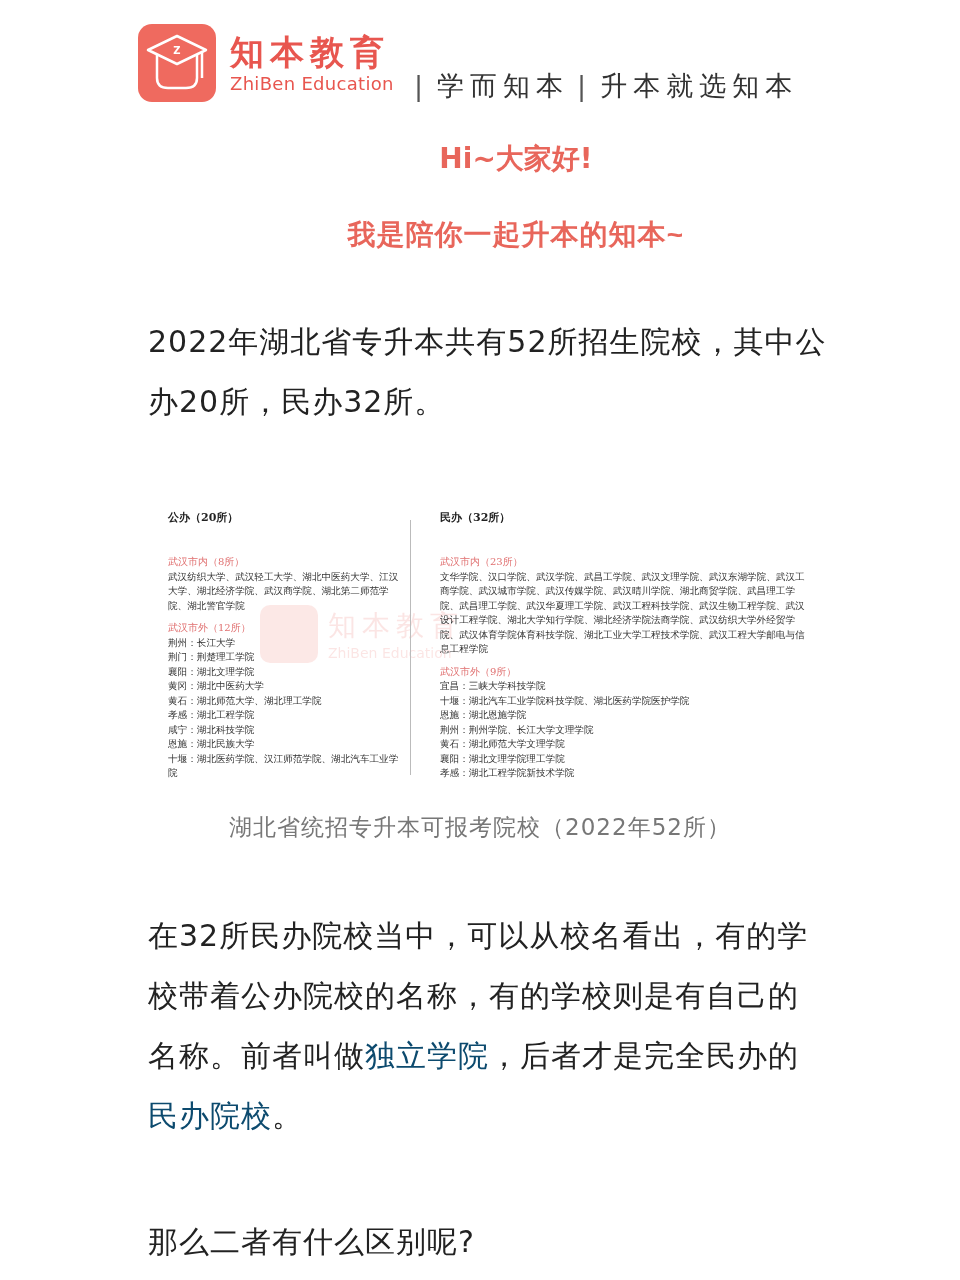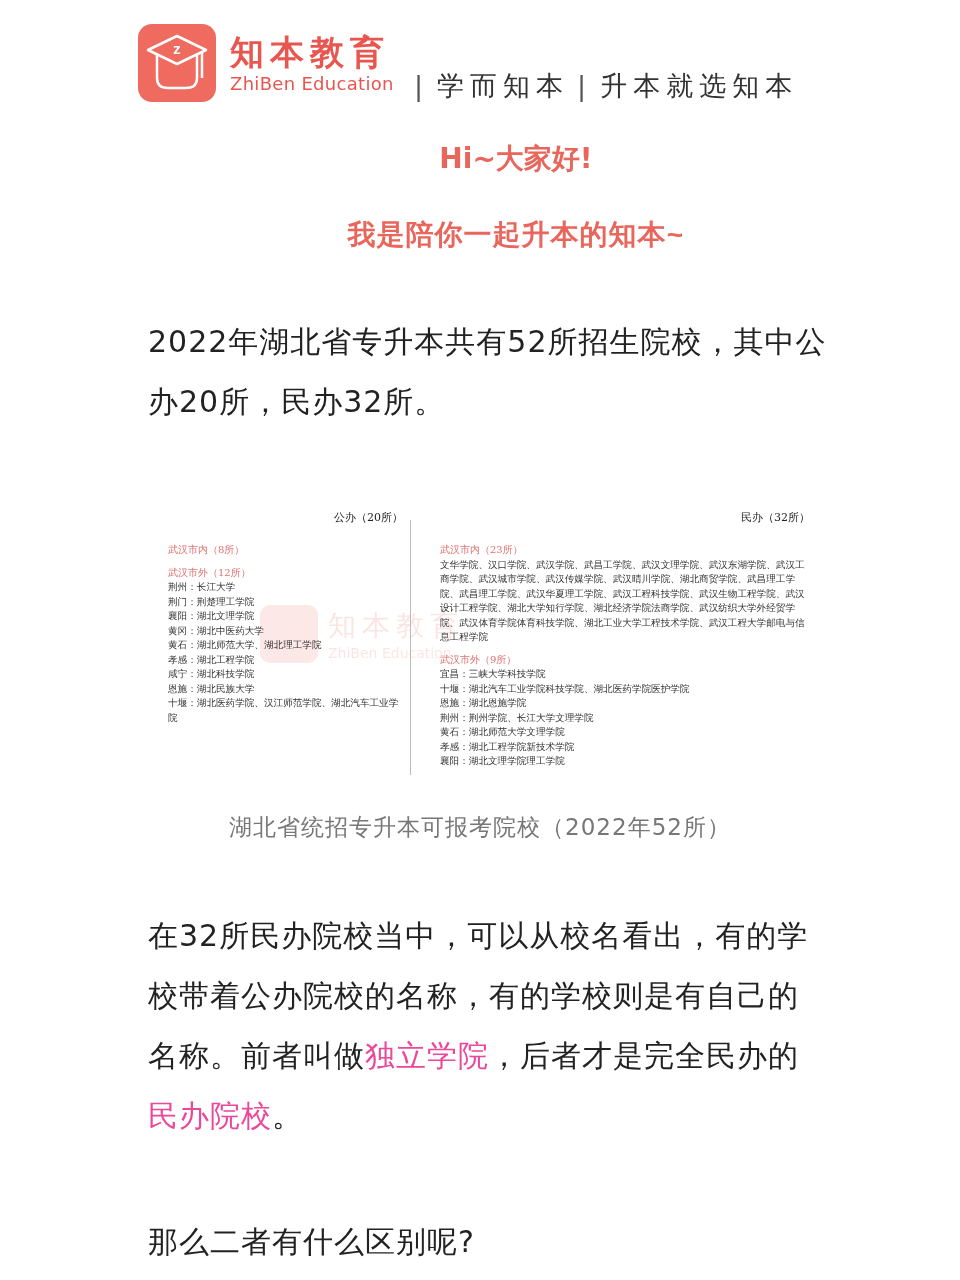--- a/index.html
+++ b/index.html
@@ -16,27 +16,27 @@
     .slogan .bar { color: #555; margin: 0 8px; }
 
     .greet { position: absolute; left: 0; width: 960px; text-align: center; color: #e8665b; font-weight: bold; margin-left: 36px; }
     .greet1 { top: 140px; font-size: 28px; }
     .greet2 { top: 216px; font-size: 28px; letter-spacing: 1px; font-family: Liberation Mono, monospace; }
 
     .para { position: absolute; left: 148px; width: 680px; font-size: 30px; line-height: 60px; color: #222; letter-spacing: 1px; }
     .para1 { top: 312px; }
     .para2 { top: 906px; }
     .para3 { top: 1212px; }
-    .hl { color: #ec4899; }
+    .hl { color: #0c4a6e; }
 
     .figure { position: absolute; left: 160px; top: 505px; width: 650px; height: 285px; font-family: "DejaVu Serif", serif; }
     .col-left { position: absolute; left: 8px; top: 0; width: 235px; }
     .col-right { position: absolute; left: 280px; top: 0; width: 370px; }
     .divider { position: absolute; left: 250px; top: 15px; width: 1px; height: 255px; background: #bbb; }
-    .col-title { text-align: right; font-size: 11px; font-weight: normal; color: #222; height: 26px; line-height: 26px; margin-bottom: 12px; }
+    .col-title { text-align: left; font-size: 11px; font-weight: bold; color: #222; height: 26px; line-height: 26px; margin-bottom: 24px; }
     .sect-title { font-size: 10px; color: #e07070; line-height: 14.5px; }
     .sect-body { font-size: 9.6px; color: #333; line-height: 14.5px; }
     .sect { margin-bottom: 8px; }
     .watermark { position: absolute; left: 100px; top: 100px; opacity: 0.15; display: flex; align-items: center; }
     .wm-box { width: 58px; height: 58px; border-radius: 10px; background: #ef6a5f; }
     .wm-text { margin-left: 10px; color: #e8564f; }
     .wm-cn { font-size: 28px; letter-spacing: 6px; }
     .wm-en { font-size: 14px; font-family: "DejaVu Sans", sans-serif; }
 
     .caption { position: absolute; left: 0; width: 960px; top: 812px; text-align: center; font-size: 23px; color: #777; letter-spacing: 1px; }
@@ -74,20 +74,21 @@
     <div class="wm-text">
       <div class="wm-cn">知本教育</div>
       <div class="wm-en">ZhiBen Education</div>
     </div>
   </div>
 
   <div class="col-left">
     <div class="col-title">公办（20所）</div>
     <div class="sect">
       <div class="sect-title">武汉市内（8所）</div>
+      <div class="sect-body">武汉纺织大学、武汉轻工大学、湖北中医药大学、江汉大学、湖北经济学院、武汉商学院、湖北第二师范学院、湖北警官学院</div>
     </div>
     <div class="sect">
       <div class="sect-title">武汉市外（12所）</div>
       <div class="sect-body">荆州：长江大学</div>
       <div class="sect-body">荆门：荆楚理工学院</div>
       <div class="sect-body">襄阳：湖北文理学院</div>
       <div class="sect-body">黄冈：湖北中医药大学</div>
       <div class="sect-body">黄石：湖北师范大学、湖北理工学院</div>
       <div class="sect-body">孝感：湖北工程学院</div>
       <div class="sect-body">咸宁：湖北科技学院</div>
@@ -104,22 +105,22 @@
       <div class="sect-title">武汉市内（23所）</div>
       <div class="sect-body">文华学院、汉口学院、武汉学院、武昌工学院、武汉文理学院、武汉东湖学院、武汉工商学院、武汉城市学院、武汉传媒学院、武汉晴川学院、湖北商贸学院、武昌理工学院、武昌理工学院、武汉华夏理工学院、武汉工程科技学院、武汉生物工程学院、武汉设计工程学院、湖北大学知行学院、湖北经济学院法商学院、武汉纺织大学外经贸学院、武汉体育学院体育科技学院、湖北工业大学工程技术学院、武汉工程大学邮电与信息工程学院</div>
     </div>
     <div class="sect">
       <div class="sect-title">武汉市外（9所）</div>
       <div class="sect-body">宜昌：三峡大学科技学院</div>
       <div class="sect-body">十堰：湖北汽车工业学院科技学院、湖北医药学院医护学院</div>
       <div class="sect-body">恩施：湖北恩施学院</div>
       <div class="sect-body">荆州：荆州学院、长江大学文理学院</div>
       <div class="sect-body">黄石：湖北师范大学文理学院</div>
+      <div class="sect-body">襄阳：湖北文理学院理工学院</div>
       <div class="sect-body">孝感：湖北工程学院新技术学院</div>
-      <div class="sect-body">襄阳：湖北文理学院理工学院</div>
     </div>
   </div>
 </div>
 
 <div class="caption">湖北省统招专升本可报考院校（2022年52所）</div>
 
 <div class="para para2"><span>在32所民办院校当中，可以从校名看出，有的学校带着公办院校的名称，有的学校则是有自己的名称。前者叫做</span><span class="hl">独立学院</span><span>，后者才是完全民办的</span><span class="hl">民办院校</span><span>。</span></div>
 
 <div class="para para3">那么二者有什么区别呢?</div>
 

